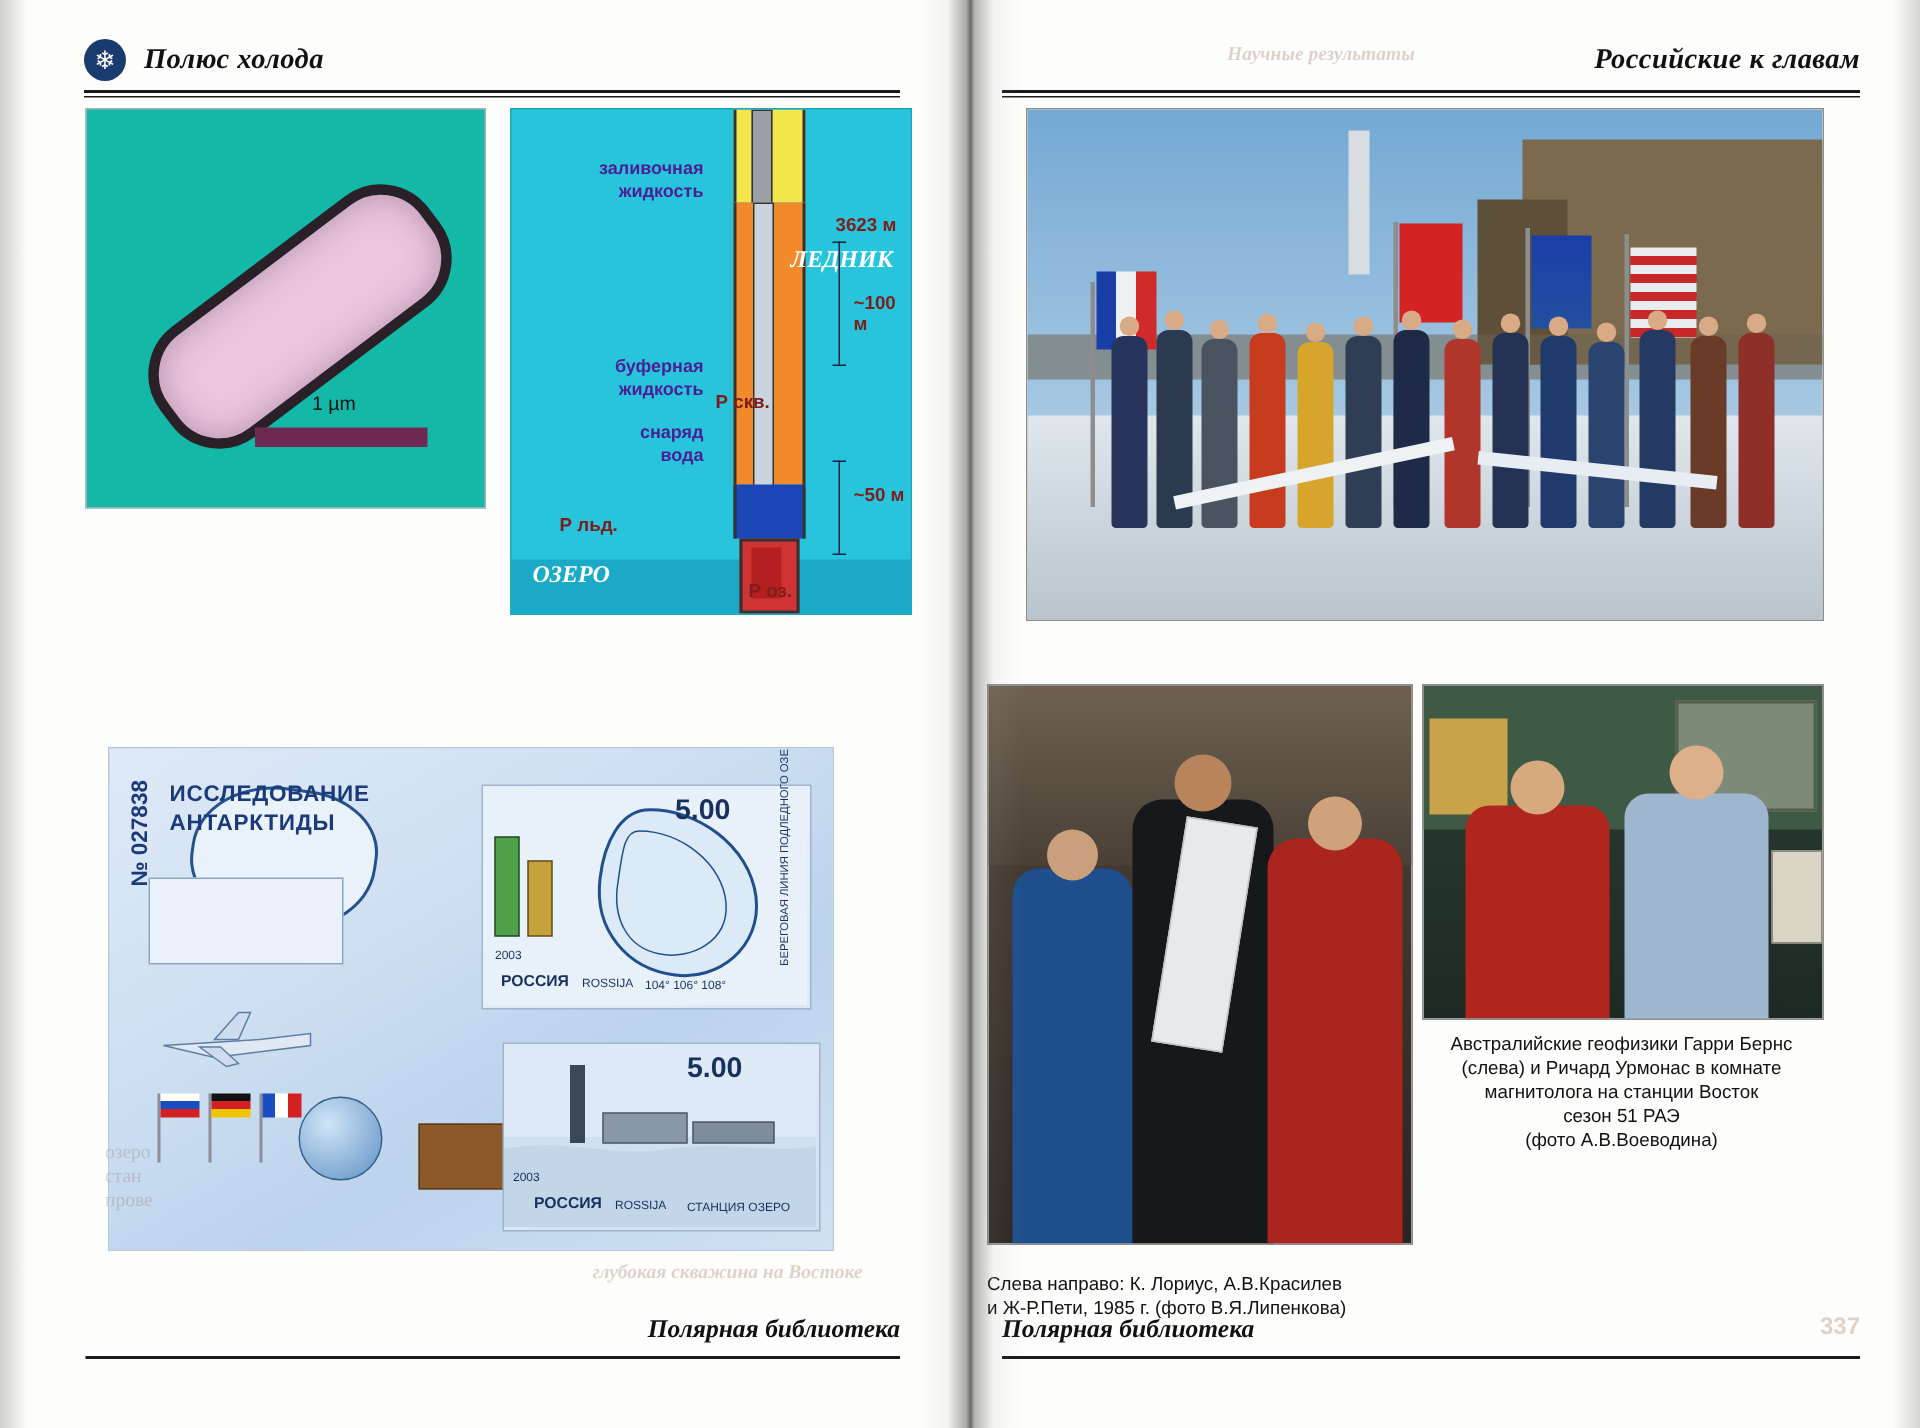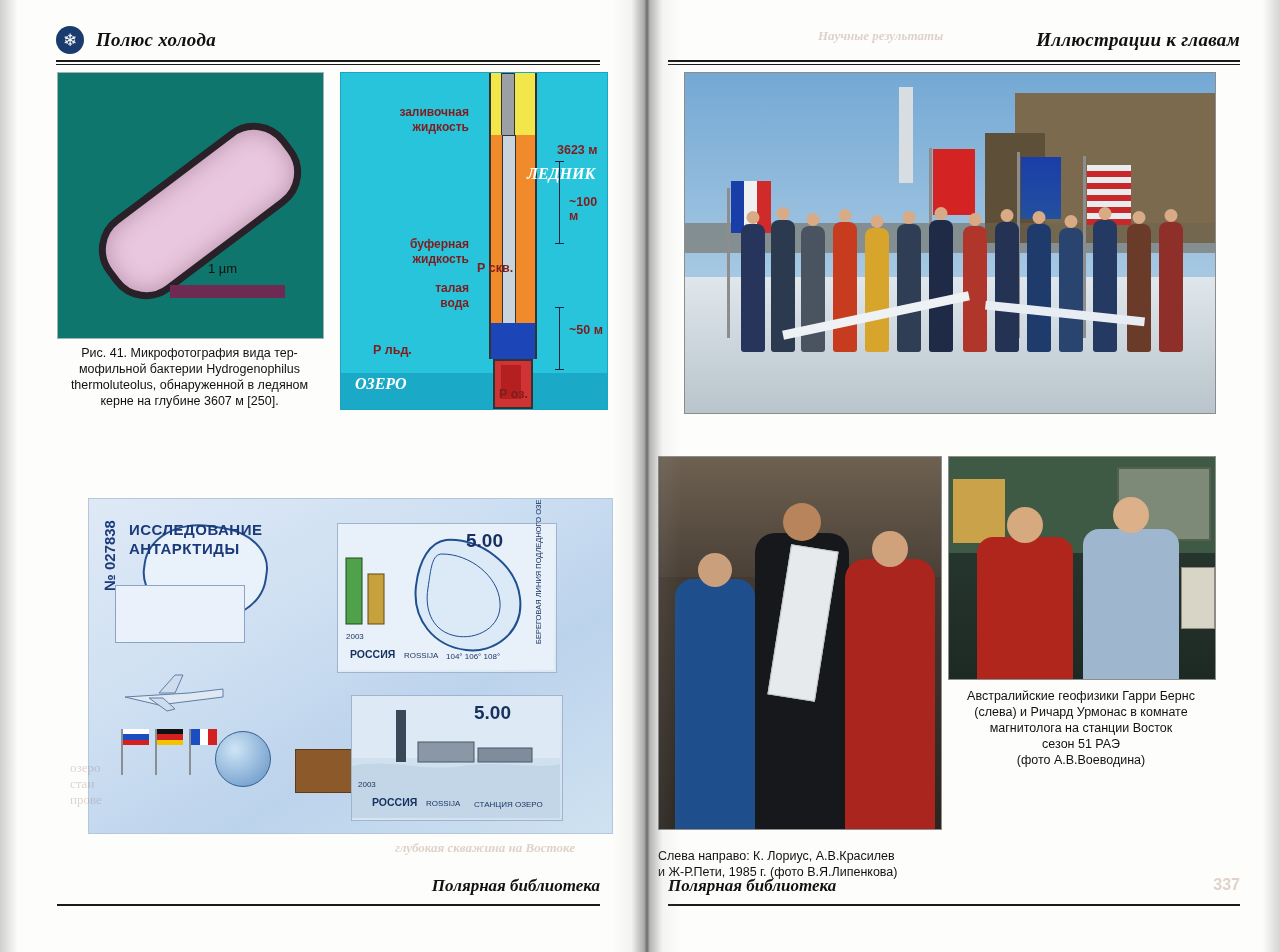--- a/index.html
+++ b/index.html
@@ -59,56 +59,56 @@
 
   
   .cap{
     font-size:12.5px;color:#111;line-height:1.28;text-align:center;
     font-family:"Liberation Sans", sans-serif;
   }
   .cap.right{text-align:right;}
 
   
   .fig41{position:absolute;left:57px;top:72px;width:265px;height:265px;
-    background:#0f766e;border:1px solid #9fb3b5;overflow:hidden;}
+    background:#14b8a6;border:1px solid #9fb3b5;overflow:hidden;}
   .bact{
     position:absolute;left:36px;top:38px;width:190px;height:190px;
   }
   .bact-body{
     position:absolute;left:-6px;top:54px;width:210px;height:78px;
     background:#e9c7de;border:7px solid #2a2028;border-radius:40px;
     transform:rotate(-37deg);
     box-shadow:inset 0 0 22px rgba(120,80,110,.45);
   }
   .scalebar{position:absolute;left:112px;top:212px;width:115px;height:13px;background:#6e2a52;}
   .scaletxt{position:absolute;left:150px;top:188px;font-size:13px;color:#111;}
 
   .fig41cap{position:absolute;left:57px;top:345px;width:265px;}
 
   .fig42{position:absolute;left:340px;top:72px;width:266px;height:336px;
     background:#24c0d8;overflow:hidden;border:1px solid #1ba7bd;}
   .ice{position:absolute;left:0;top:0;width:266px;height:300px;background:#27c4dc;}
   .lake{position:absolute;left:0;top:300px;width:266px;height:36px;background:#1aa9c6;}
-  .f42-label{position:absolute;font-size:12px;color:#7f1d1d;text-align:right;font-weight:700;line-height:1.25;}
+  .f42-label{position:absolute;font-size:12px;color:#4c1d95;text-align:right;font-weight:700;line-height:1.25;}
   .f42-white{position:absolute;font-size:16px;font-weight:700;color:#fff;font-family:"Liberation Serif",serif;font-style:italic;}
   .f42-num{position:absolute;font-size:12.5px;color:#7f1d1d;font-weight:700;}
   .col-yellow{position:absolute;left:148px;top:0px;width:44px;height:62px;background:#f2e64a;border-left:2px solid #333;border-right:2px solid #333;}
   .col-pipe{position:absolute;left:160px;top:0px;width:12px;height:70px;background:#9aa0a6;border:1px solid #333;}
   .col-orange{position:absolute;left:148px;top:62px;width:44px;height:188px;background:#f08a2a;border-left:2px solid #333;border-right:2px solid #333;}
   .col-inner{position:absolute;left:161px;top:62px;width:12px;height:188px;background:#c9d4dc;border:1px solid #333;}
   .col-blue{position:absolute;left:148px;top:250px;width:44px;height:36px;background:#1c46b8;border-left:2px solid #333;border-right:2px solid #333;}
   .col-tool{position:absolute;left:152px;top:286px;width:36px;height:46px;background:#cf3333;border:2px solid #333;}
   .col-tool2{position:absolute;left:160px;top:292px;width:20px;height:34px;background:#b41f1f;}
   .tickline{position:absolute;left:218px;width:1px;background:#10233f;}
   .tickcap{position:absolute;left:214px;width:9px;height:1px;background:#10233f;}
   .fig42cap{position:absolute;left:340px;top:448px;width:266px;}
 
-  .stamp{position:absolute;left:88px;top:498px;width:482px;height:334px;
+  .stamp{position:absolute;left:72px;top:498px;width:482px;height:334px;
     background:linear-gradient(150deg,#dfe9f6 0%,#cfe0f2 35%,#bcd3ec 65%,#cfe2f1 100%);
-    border:1px solid #b6c7dc;overflow:hidden;padding-left:41px;}
+    border:1px solid #b6c7dc;overflow:hidden;}
   .stamp-title{position:absolute;left:40px;top:22px;font-size:15px;font-weight:700;color:#1b3a7a;
      font-family:"Liberation Sans",sans-serif;line-height:1.25;letter-spacing:.5px;}
   .stamp-no{position:absolute;left:12px;top:92px;font-size:15px;color:#1b3a7a;font-weight:700;
      transform:rotate(-90deg);transform-origin:left top;white-space:nowrap;}
   .st1{position:absolute;left:248px;top:24px;width:218px;height:148px;
      background:linear-gradient(160deg,#eef4fb,#dbe8f5);border:1px solid #9fb4cd;}
   .st2{position:absolute;left:262px;top:196px;width:210px;height:124px;
      background:linear-gradient(160deg,#e7eef8,#cfe0ef);border:1px solid #9fb4cd;}
   .st-val{position:absolute;font-size:19px;font-weight:700;color:#16305f;}
   .st-cc{position:absolute;font-size:10.5px;font-weight:700;color:#16305f;text-align:center;}
@@ -172,42 +172,41 @@
       <div class="hdr-rule thin"></div>
     </div>
 
     <div class="fig41">
       <div class="bact">
         <div class="bact-body"></div>
       </div>
       <div class="scaletxt">1 µm</div>
       <div class="scalebar"></div>
     </div>
-    <div class="fig41cap cap">Рис. 41. Микрофотография вида тер-мофильной бактерии Hydrogenophilus thermoluteolus, обнаруженной в ледяном керне на глубине 3607 м [250].</div>
 
     <div class="fig42">
       <div class="ice"></div>
       <div class="lake"></div>
 
       <div class="col-yellow"></div>
       <div class="col-pipe"></div>
       <div class="col-orange"></div>
       <div class="col-inner"></div>
       <div class="col-blue"></div>
       <div class="col-tool"></div>
       <div class="col-tool2"></div>
 
       <div class="f42-white" style="left:186px;top:92px;">ЛЕДНИК</div>
       <div class="f42-white" style="left:14px;top:302px;">ОЗЕРО</div>
 
       <div class="f42-label" style="left:8px;top:32px;width:120px;white-space:pre-line;">заливочная
 жидкость</div>
       <div class="f42-label" style="left:8px;top:148px;width:120px;white-space:pre-line;margin-top:16px;">буферная
 жидкость</div>
-      <div class="f42-label" style="left:8px;top:208px;width:120px;white-space:pre-line;">талая
+      <div class="f42-label" style="left:8px;top:208px;width:120px;white-space:pre-line;">снаряд
 вода</div>
 
       <div class="f42-num" style="left:216px;top:70px;">3623 м</div>
       <div class="tickline" style="top:88px;height:82px;"></div>
       <div class="tickcap" style="top:88px;"></div>
       <div class="tickcap" style="top:170px;"></div>
       <div class="f42-num" style="left:228px;top:122px;">~100 м</div>
 
       <div class="tickline" style="top:234px;height:62px;"></div>
       <div class="tickcap" style="top:234px;"></div>
@@ -285,21 +284,21 @@
     <div class="page-edge-r"></div>
   </div>
 
   <div class="gutter"></div>
 
   <div style="position:absolute;inset:0;z-index:10;pointer-events:none;">
 
     <div class="ghost b" style="left:818px;top:28px;">Научные результаты</div>
 
     <div class="hdr" style="left:668px;right:40px;">
-      <div class="hdr-title right">Иллюстрации к главам</div>
+      <div class="hdr-title right">Российские к главам</div>
       <div class="hdr-rule"></div>
       <div class="hdr-rule thin"></div>
     </div>
 
     <div class="photo ph-top">
       <div class="sky" style="height:62%;background:linear-gradient(#74a9d4,#a8c9e3);"></div>
       <div class="snow" style="height:40%;background:linear-gradient(#dfe7ec,#b9c4cc);"></div>
       <div class="bldg" style="left:330px;top:20px;width:200px;height:150px;background:#7b6a4e;"></div>
       <div class="bldg" style="left:300px;top:60px;width:60px;height:110px;background:#5e5038;"></div>
       <div class="bldg" style="left:214px;top:14px;width:14px;height:96px;background:#d8dde1;"></div>

